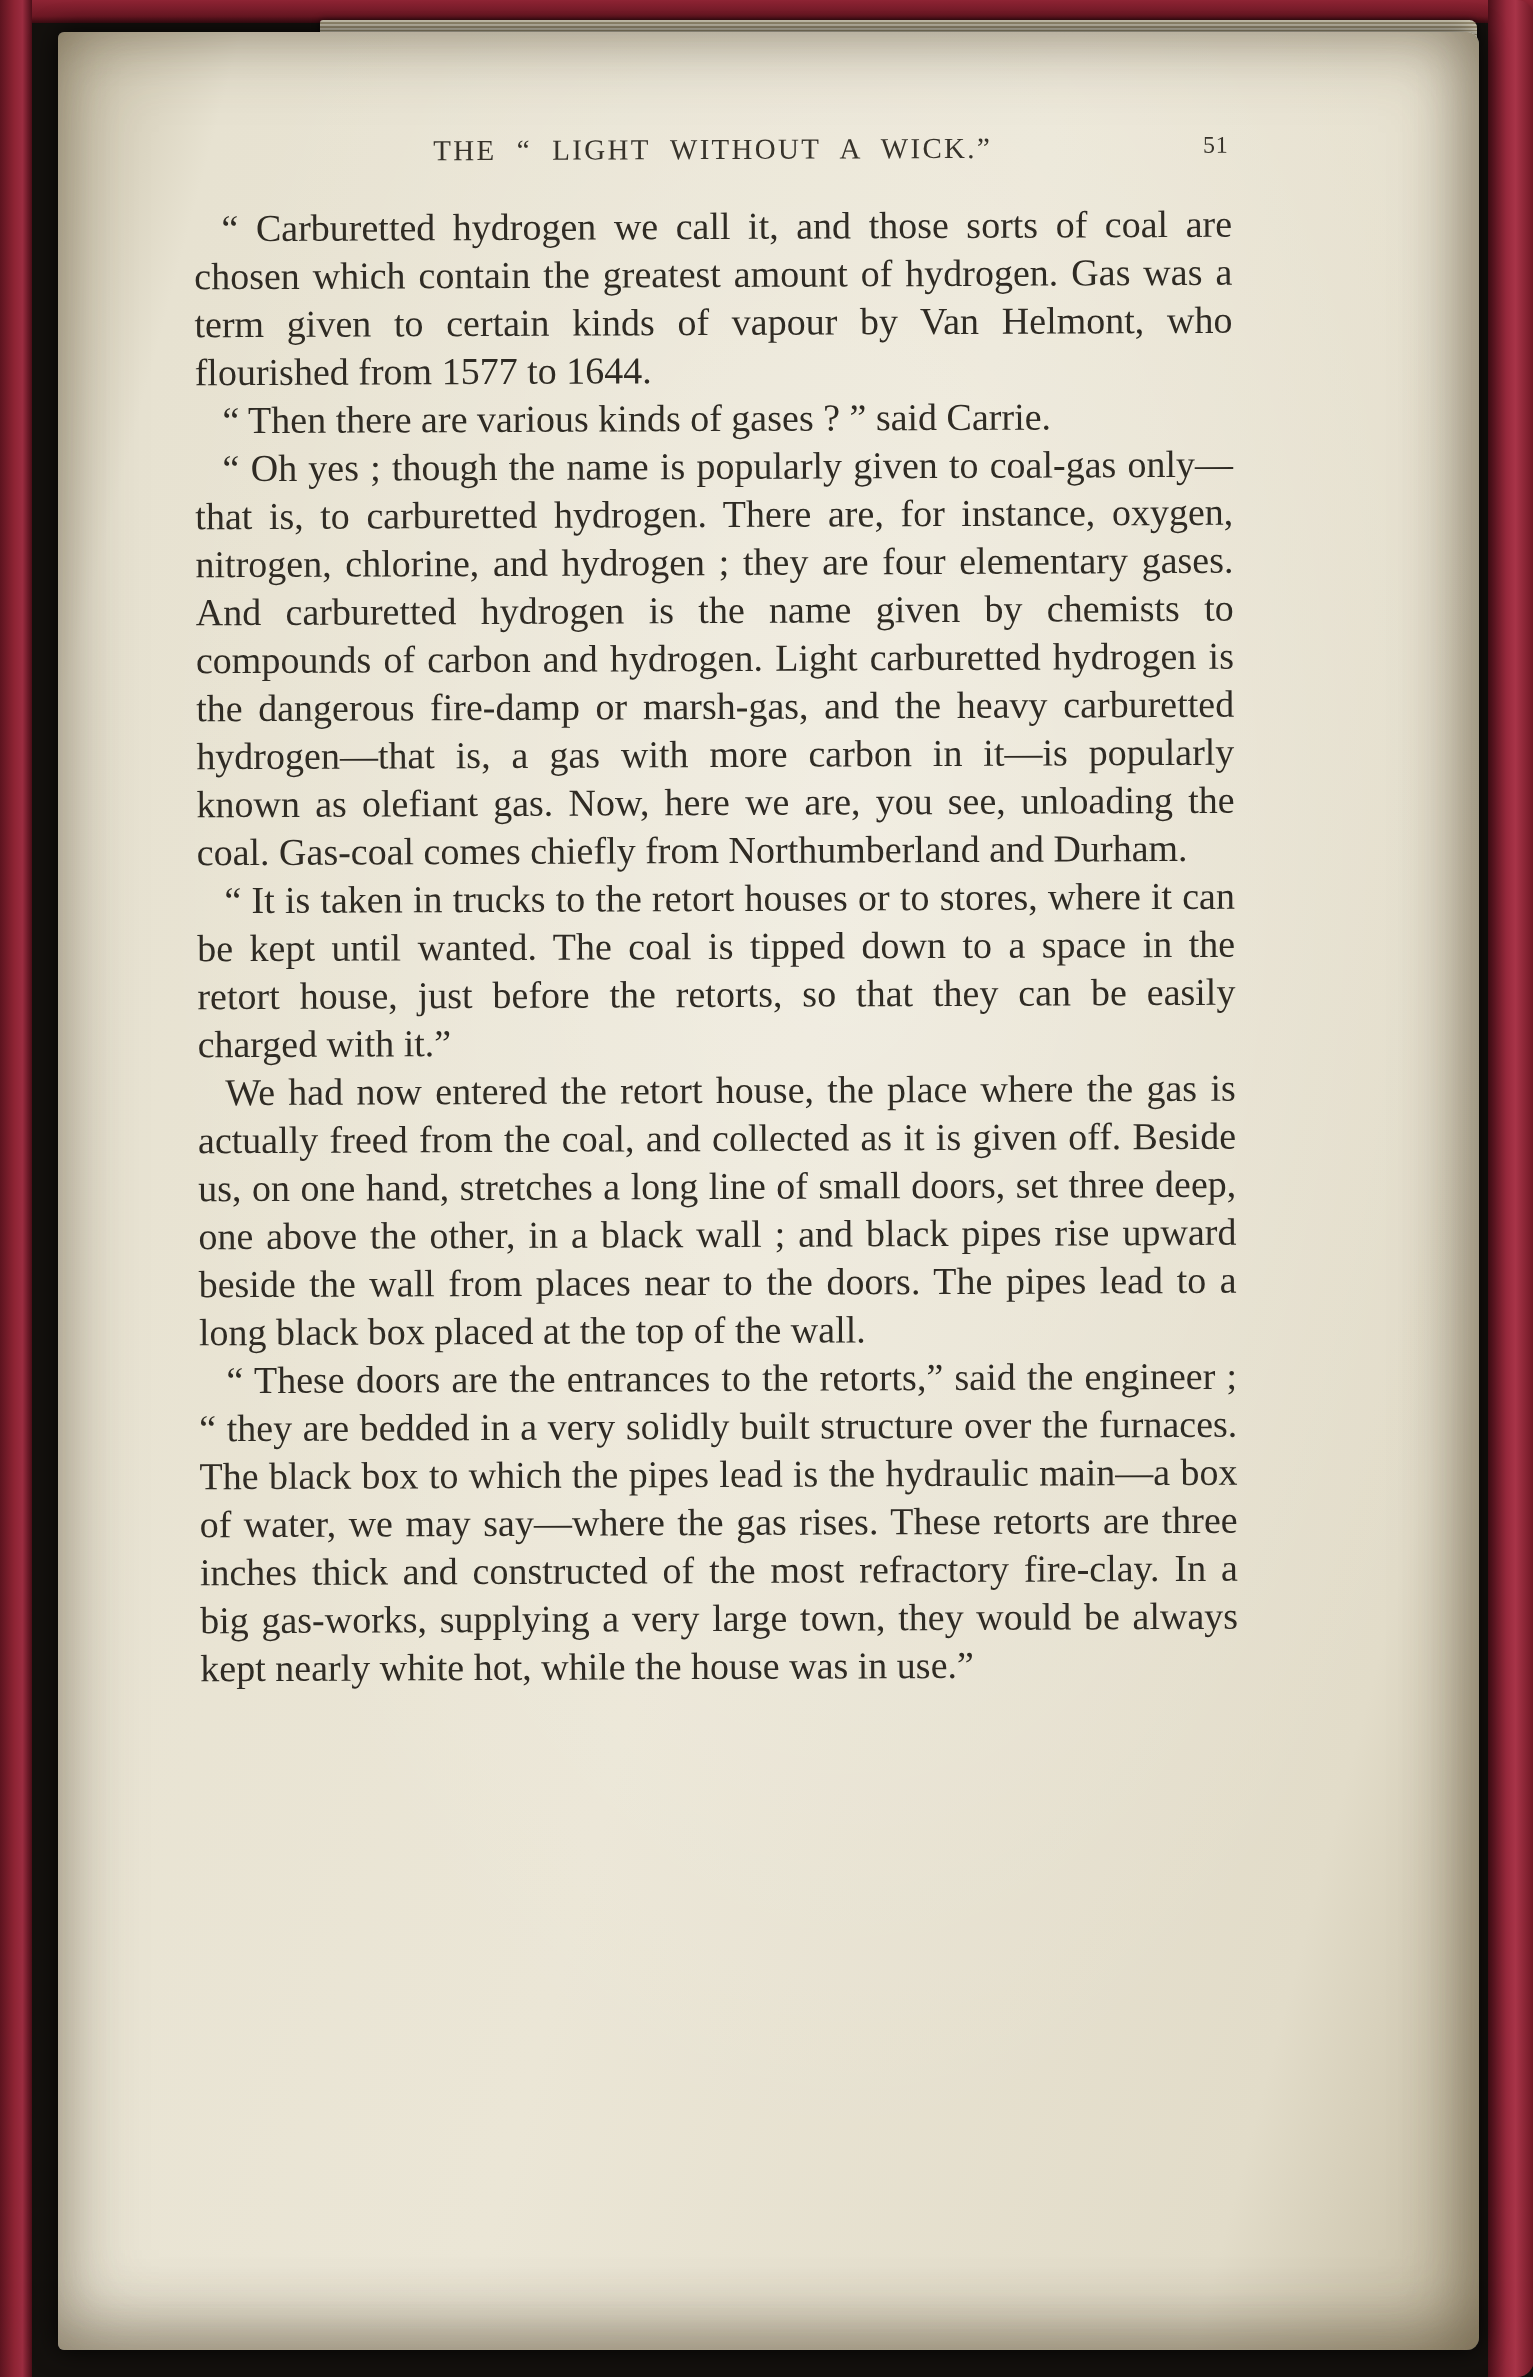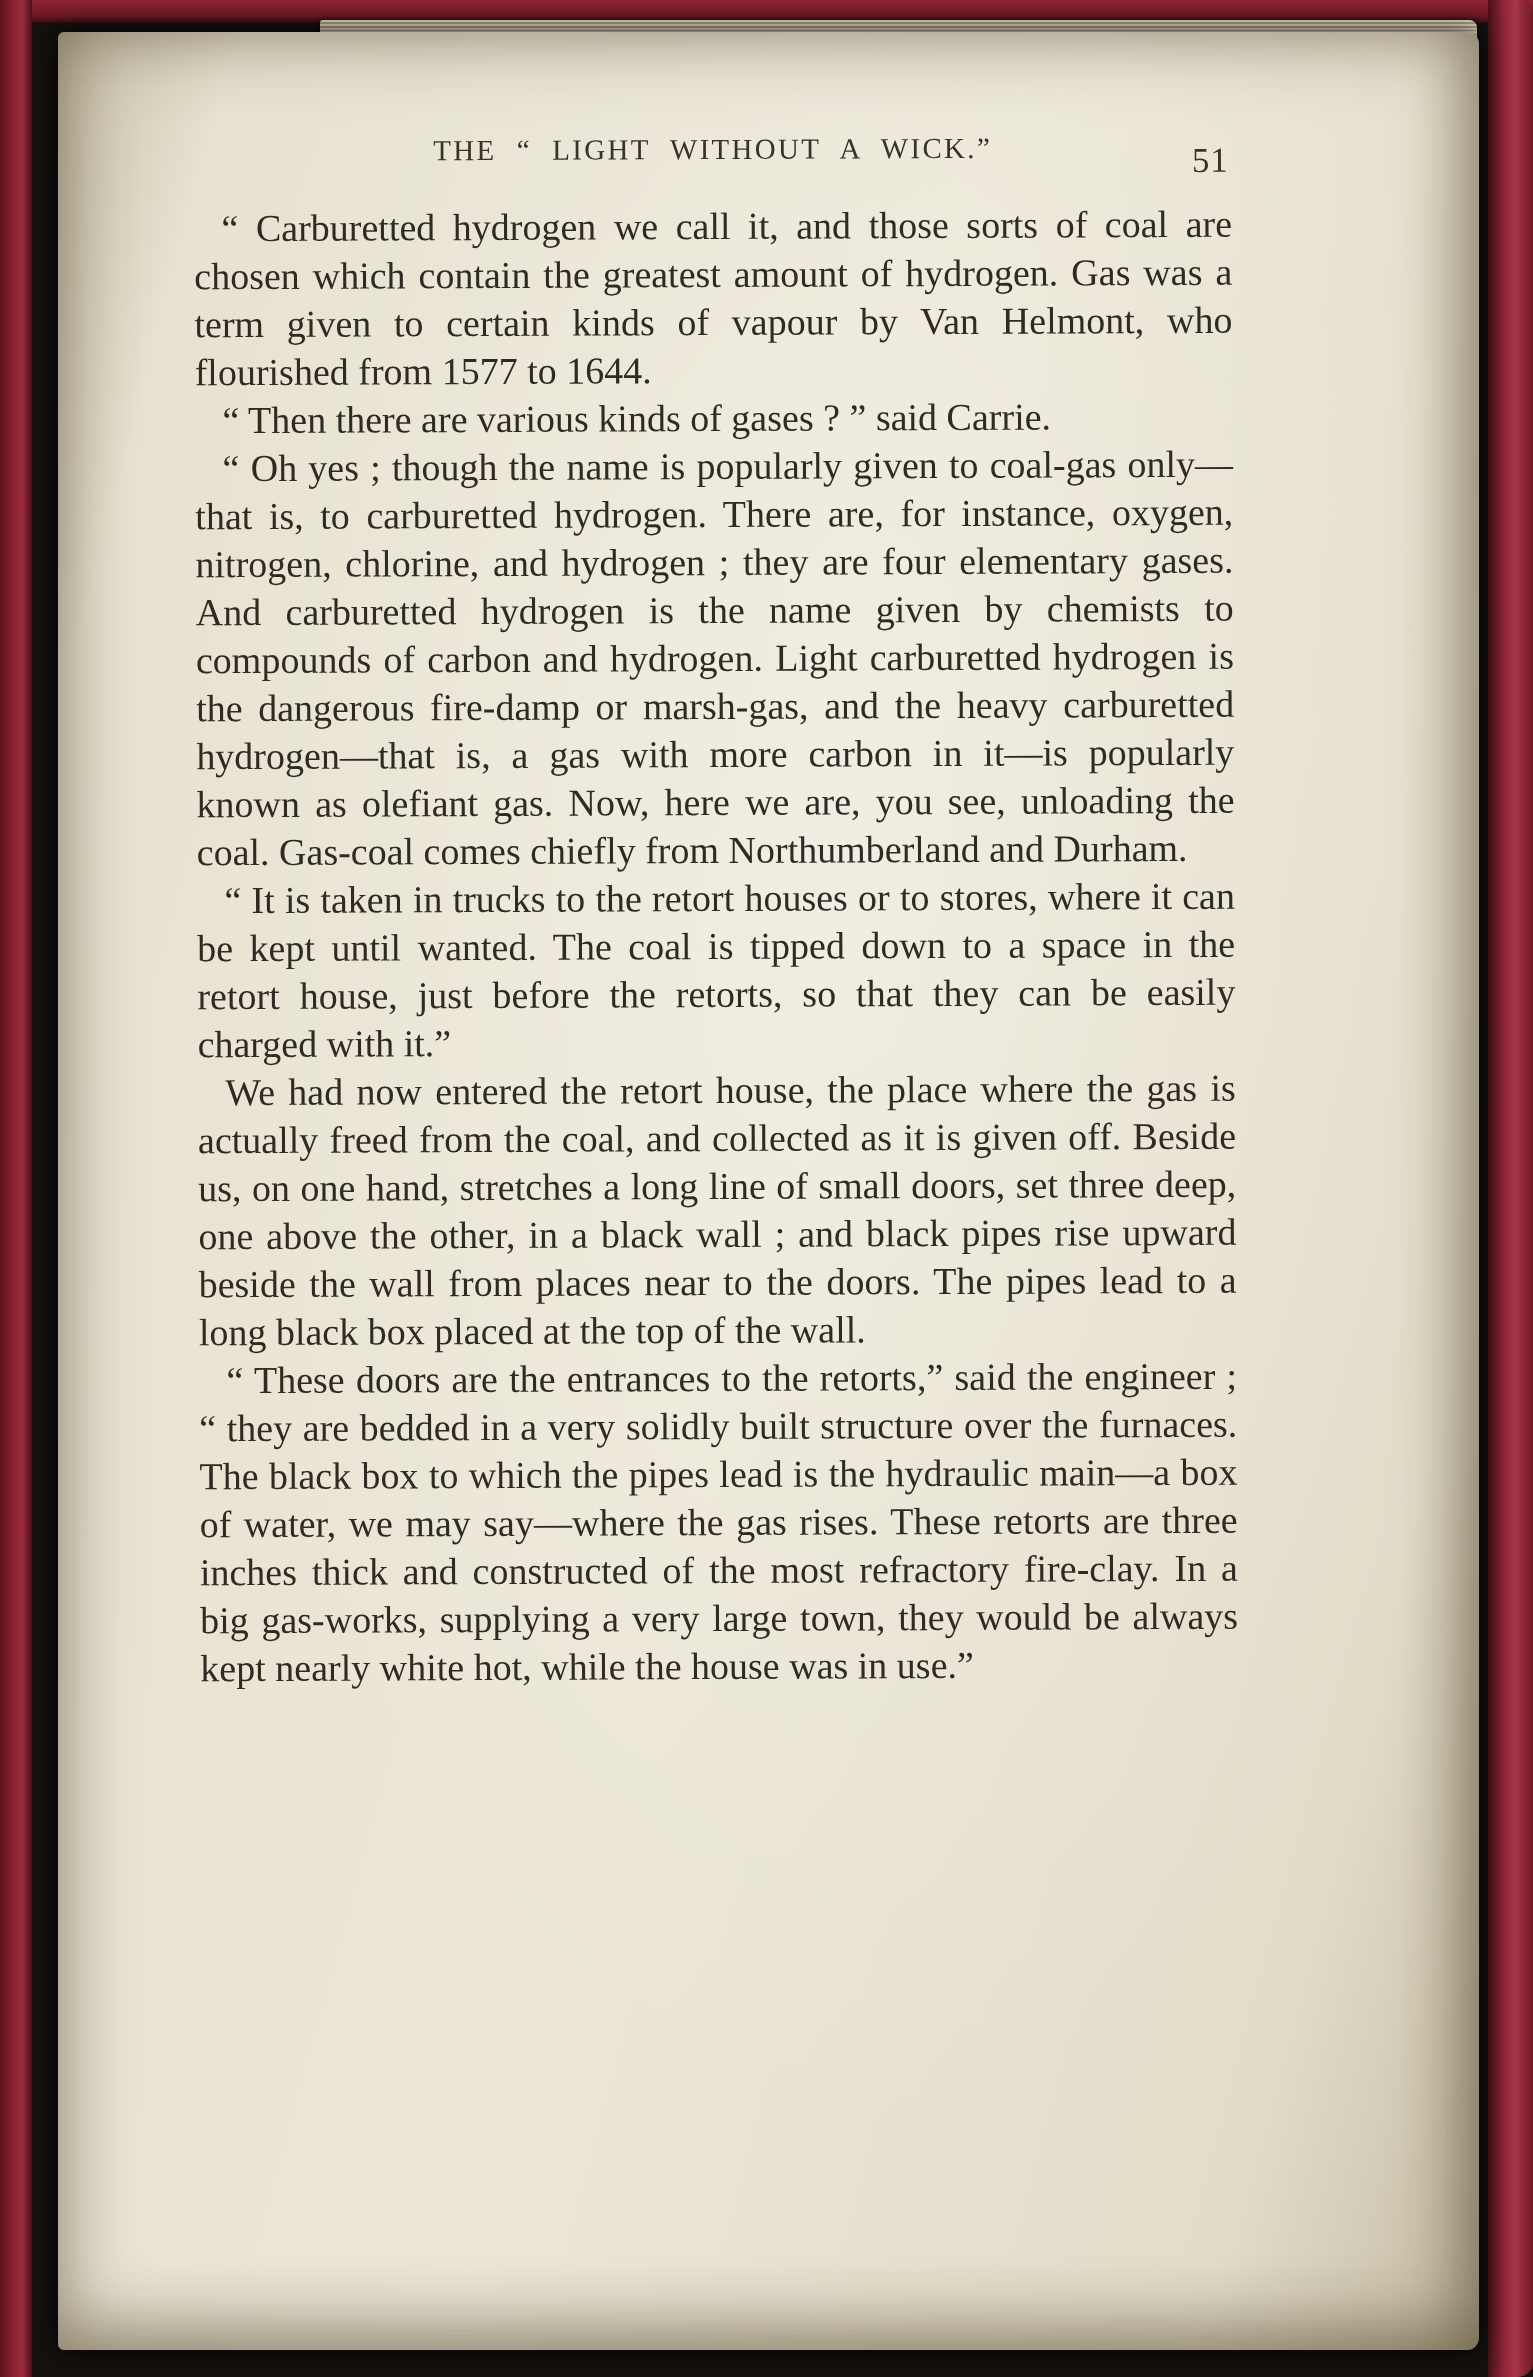--- a/index.html
+++ b/index.html
@@ -90,22 +90,22 @@
     position: absolute;
     left: 50%;
     transform: translateX(-50%);
     white-space: nowrap;
     letter-spacing: 2.3px;
     word-spacing: 10.7px;
   }
   .page-number {
     position: absolute;
     right: 3.1px;
-    top: 10px;
-    font-size: 35px;
+    top: 1px;
+    font-size: 24px;
     letter-spacing: 0.8px;
   }
 
   .body-text {
     margin-top: 10.7px;
     font-size: 38px;
     line-height: 48px;
     text-align: justify;
     hyphens: auto;
     -webkit-hyphens: auto;

